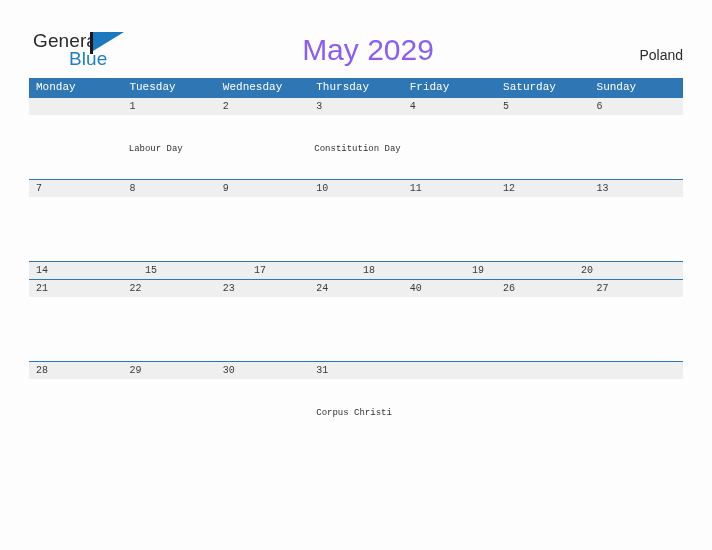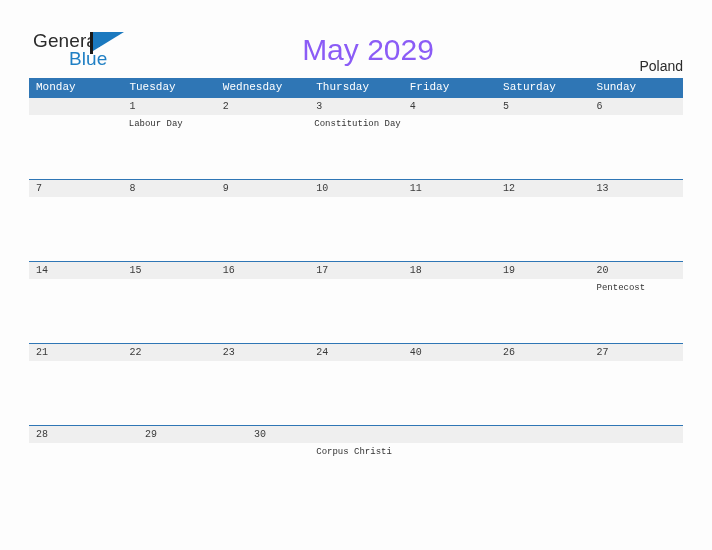--- a/index.html
+++ b/index.html
@@ -84,21 +84,21 @@
     top: 33px;
     width: 712px;
     text-align: center;
     font-size: 30px;
     color: #8b5cf6;
     line-height: 34px;
   }
   .cal-country {
     position: absolute;
     right: 29px;
-    top: 58px;
+    top: 47px;
     font-size: 14px;
     color: #2b2b2b;
     line-height: 16px;
   }
 
   
   .grid {
     position: absolute;
     left: 29px;
     top: 78px;
@@ -145,22 +145,23 @@
     box-sizing: border-box;
   }
   .week .eventstrip {
     display: flex;
     width: 654px;
     height: 64px;
     background: #fdfdfd;
   }
   .week .eventcell {
     flex: 1 1 0;
-    padding: 3px 4px 0 7px;
+    padding: 20px 4px 0 7px;
     box-sizing: border-box;
+    margin-top: 8px;
   }
   .week .eventcell .ev {
     display: block;
     font-size: 9px;
     color: #333333;
     line-height: 12px;
     white-space: nowrap;
   }
 </style>
 </head>
@@ -262,48 +263,24 @@
         <div class="eventcell">
             <span class="ev"></span>
           </div>
       </div>
     </div>
 
     <div class="week">
       <div class="datestrip">
         <div class="daynum">14</div>
         <div class="daynum">15</div>
-        <div class="daynum">16</div>
         <div class="daynum">17</div>
         <div class="daynum">18</div>
         <div class="daynum">19</div>
         <div class="daynum">20</div>
-      </div>
-      <div class="eventstrip">
-        <div class="eventcell">
-            <span class="ev"></span>
-          </div>
-        <div class="eventcell">
-            <span class="ev"></span>
-          </div>
-        <div class="eventcell">
-            <span class="ev"></span>
-          </div>
-        <div class="eventcell">
-            <span class="ev"></span>
-          </div>
-        <div class="eventcell">
-            <span class="ev"></span>
-          </div>
-        <div class="eventcell">
-            <span class="ev"></span>
-          </div>
-        <div class="eventcell">
-            <span class="ev">Pentecost</span>
-          </div>
       </div>
     </div>
 
     <div class="week">
       <div class="datestrip">
         <div class="daynum">21</div>
         <div class="daynum">22</div>
         <div class="daynum">23</div>
         <div class="daynum">24</div>
         <div class="daynum">40</div>
@@ -330,20 +307,21 @@
             <span class="ev"></span>
           </div>
       </div>
     </div>
 
     <div class="week">
       <div class="datestrip">
         <div class="daynum">28</div>
         <div class="daynum">29</div>
         <div class="daynum">30</div>
+        <div class="daynum">31</div>
         <div class="daynum"></div>
         <div class="daynum"></div>
         <div class="daynum"></div>
       </div>
       <div class="eventstrip">
         <div class="eventcell">
             <span class="ev"></span>
           </div>
         <div class="eventcell">
             <span class="ev"></span>

